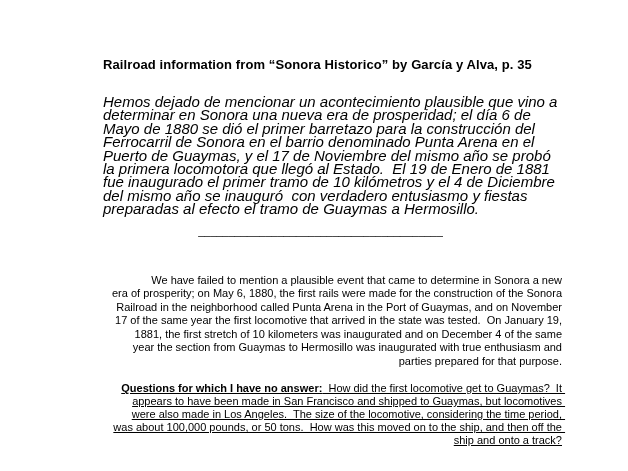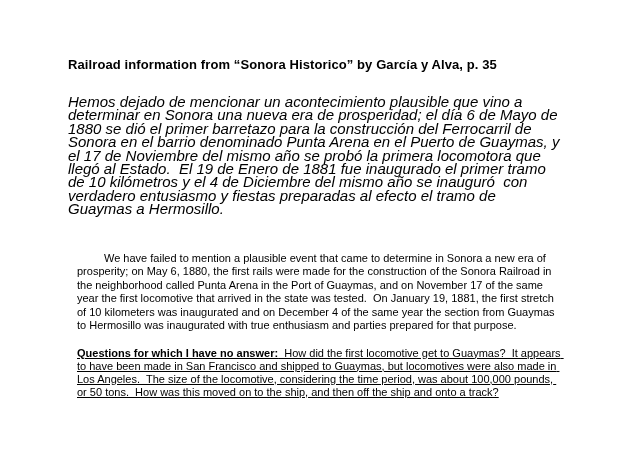--- a/index.html
+++ b/index.html
@@ -12,21 +12,21 @@
     height: 471px;
     overflow: hidden;
     font-family: "Liberation Sans", sans-serif;
     color: #000000;
     -webkit-font-smoothing: antialiased;
   }
   .page {
     box-sizing: border-box;
     width: 628px;
     height: 471px;
-    padding: 57px 66px 20px 68px;
+    padding: 57px 66px 20px 103px;
   }
   .title {
     font-size: 13px;
     font-weight: bold;
     line-height: 16px;
     margin: 0 0 22px 0;
     letter-spacing: 0.1px;
   }
   .spanish {
     font-style: italic;
@@ -39,20 +39,21 @@
     text-align: center;
     font-size: 11px;
     line-height: 13px;
     margin: 9px 24px 0 0;
     letter-spacing: 0;
     color: #000000;
   }
   .translation {
     margin-left: 9px;
     margin-top: 36px;
+    text-align: right;
   }
   .english {
     font-size: 11px;
     line-height: 13.5px;
     margin: 0;
     text-indent: 27px;
     white-space: pre-wrap;
   }
   .questions {
     font-size: 11px;
@@ -67,20 +68,21 @@
 </style>
 </head>
 <body>
 
 <div class="page">
 
   <h1 class="title">Railroad information from “Sonora Historico” by García y Alva, p. 35</h1>
 
   <p class="spanish">Hemos dejado de mencionar un acontecimiento plausible que vino a determinar en Sonora una nueva era de prosperidad; el día 6 de Mayo de 1880 se dió el primer barretazo para la construcción del Ferrocarril de Sonora en el barrio denominado Punta Arena en el Puerto de Guaymas, y el 17 de Noviembre del mismo año se probó la primera locomotora que llegó al Estado.  El 19 de Enero de 1881 fue inaugurado el primer tramo de 10 kilómetros y el 4 de Diciembre del mismo año se inauguró  con verdadero entusiasmo y fiestas preparadas al efecto el tramo de Guaymas a Hermosillo.</p>
 
+  <div class="divider">________________________________________</div>
 
   <div class="translation">
 
     <p class="english">We have failed to mention a plausible event that came to determine in Sonora a new era of prosperity; on May 6, 1880, the first rails were made for the construction of the Sonora Railroad in the neighborhood called Punta Arena in the Port of Guaymas, and on November 17 of the same year the first locomotive that arrived in the state was tested.  On January 19, 1881, the first stretch of 10 kilometers was inaugurated and on December 4 of the same year the section from Guaymas to Hermosillo was inaugurated with true enthusiasm and parties prepared for that purpose.</p>
 
     <p class="questions"><strong>Questions for which I have no answer:</strong><span>  How did the first locomotive get to Guaymas?  It appears to have been made in San Francisco and shipped to Guaymas, but locomotives were also made in Los Angeles.  The size of the locomotive, considering the time period, was about 100,000 pounds, or 50 tons.  How was this moved on to the ship, and then off the ship and onto a track?</span></p>
 
   </div>
 
 </div>

